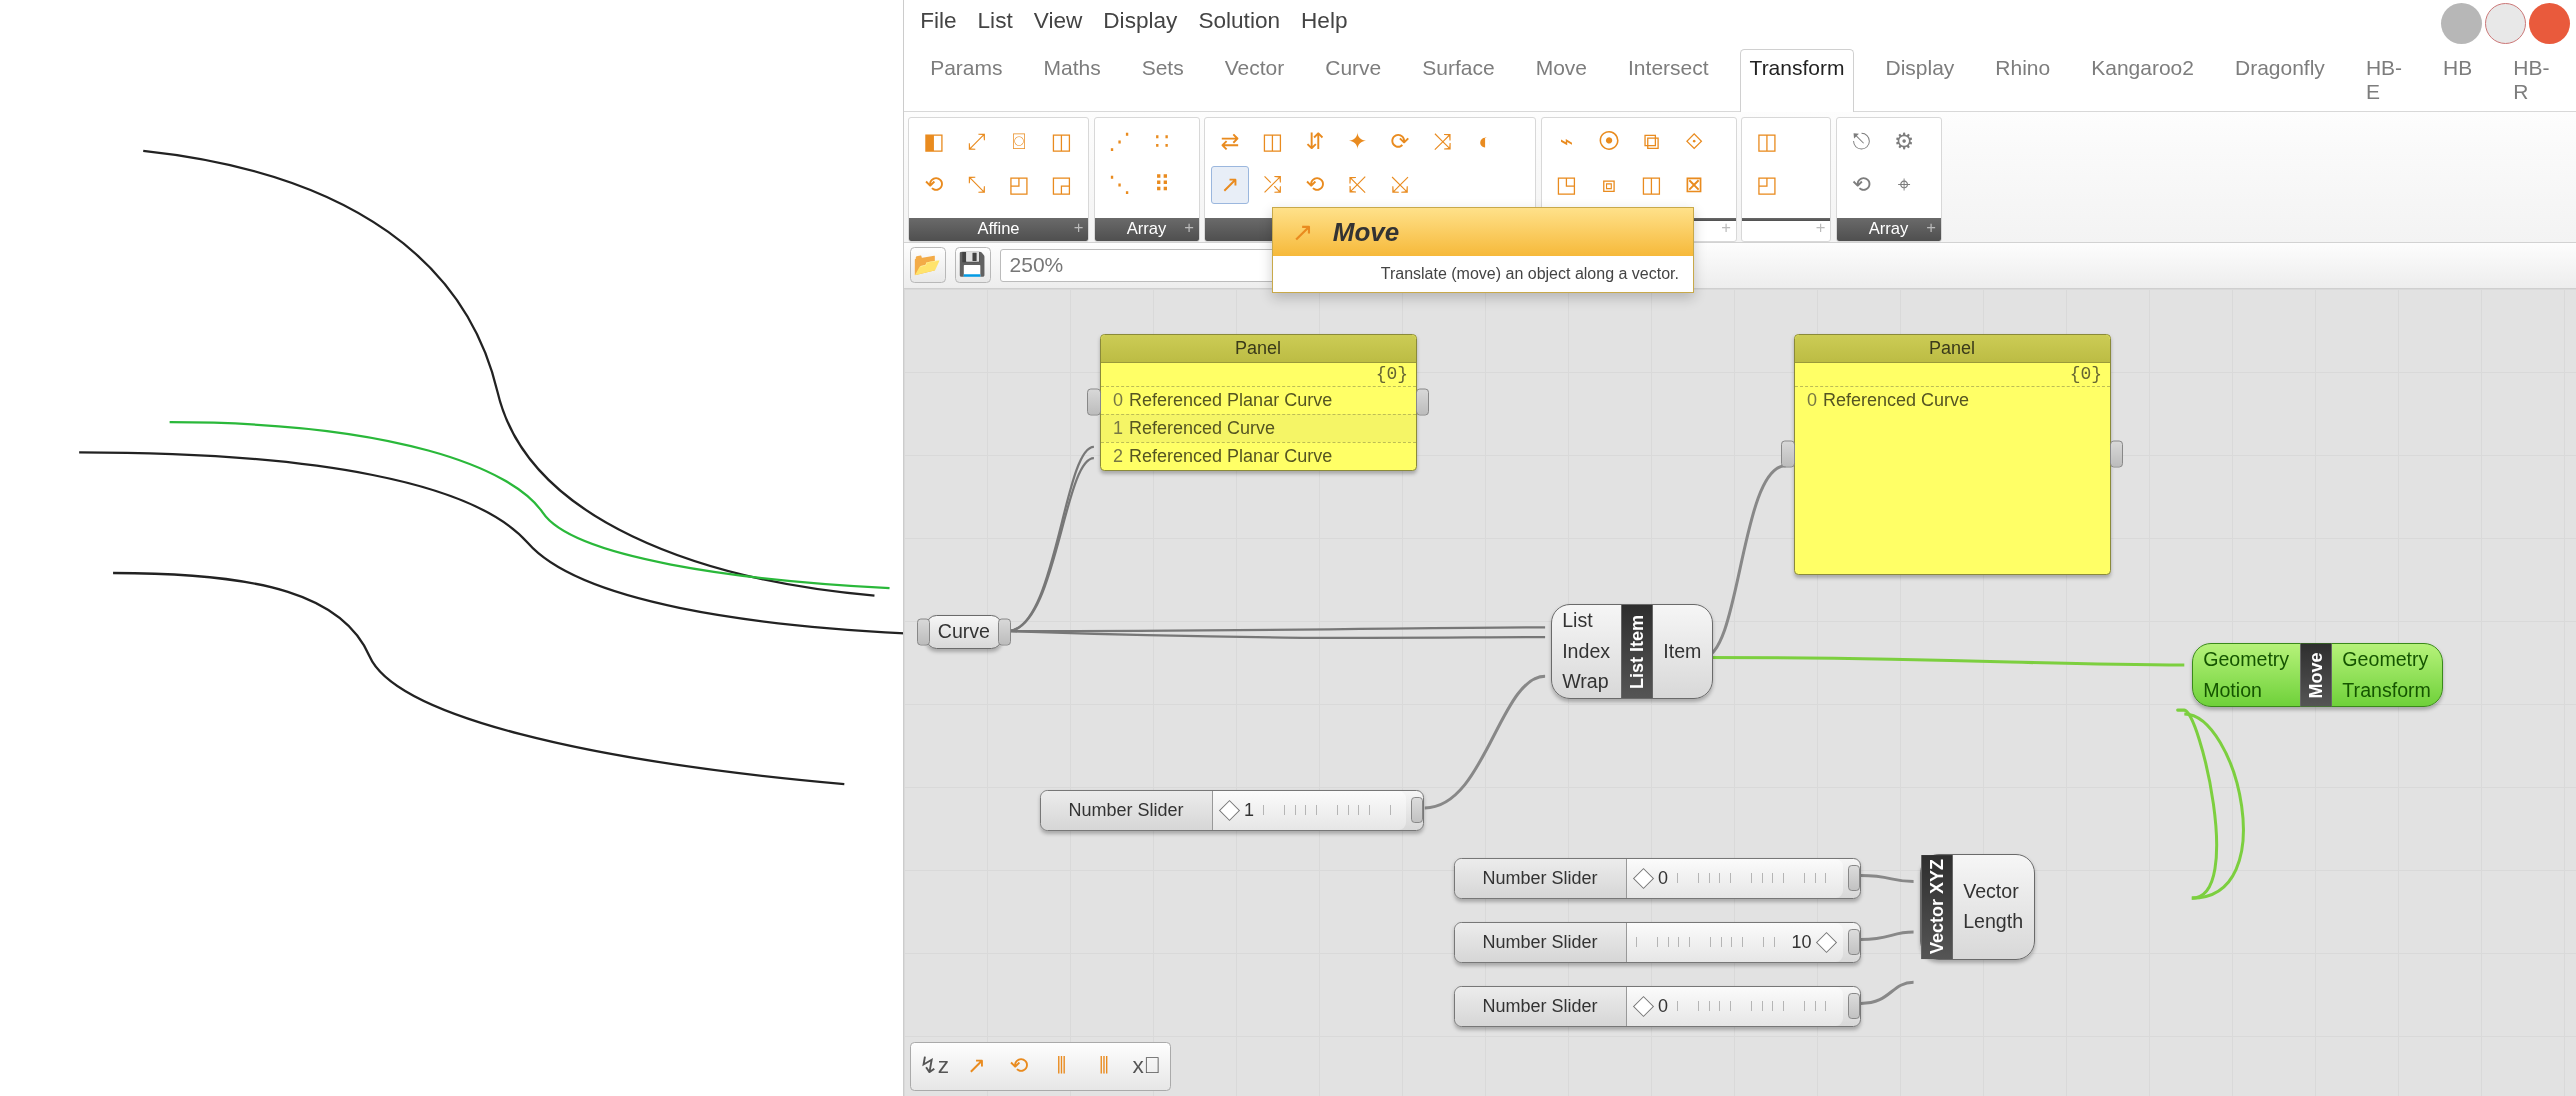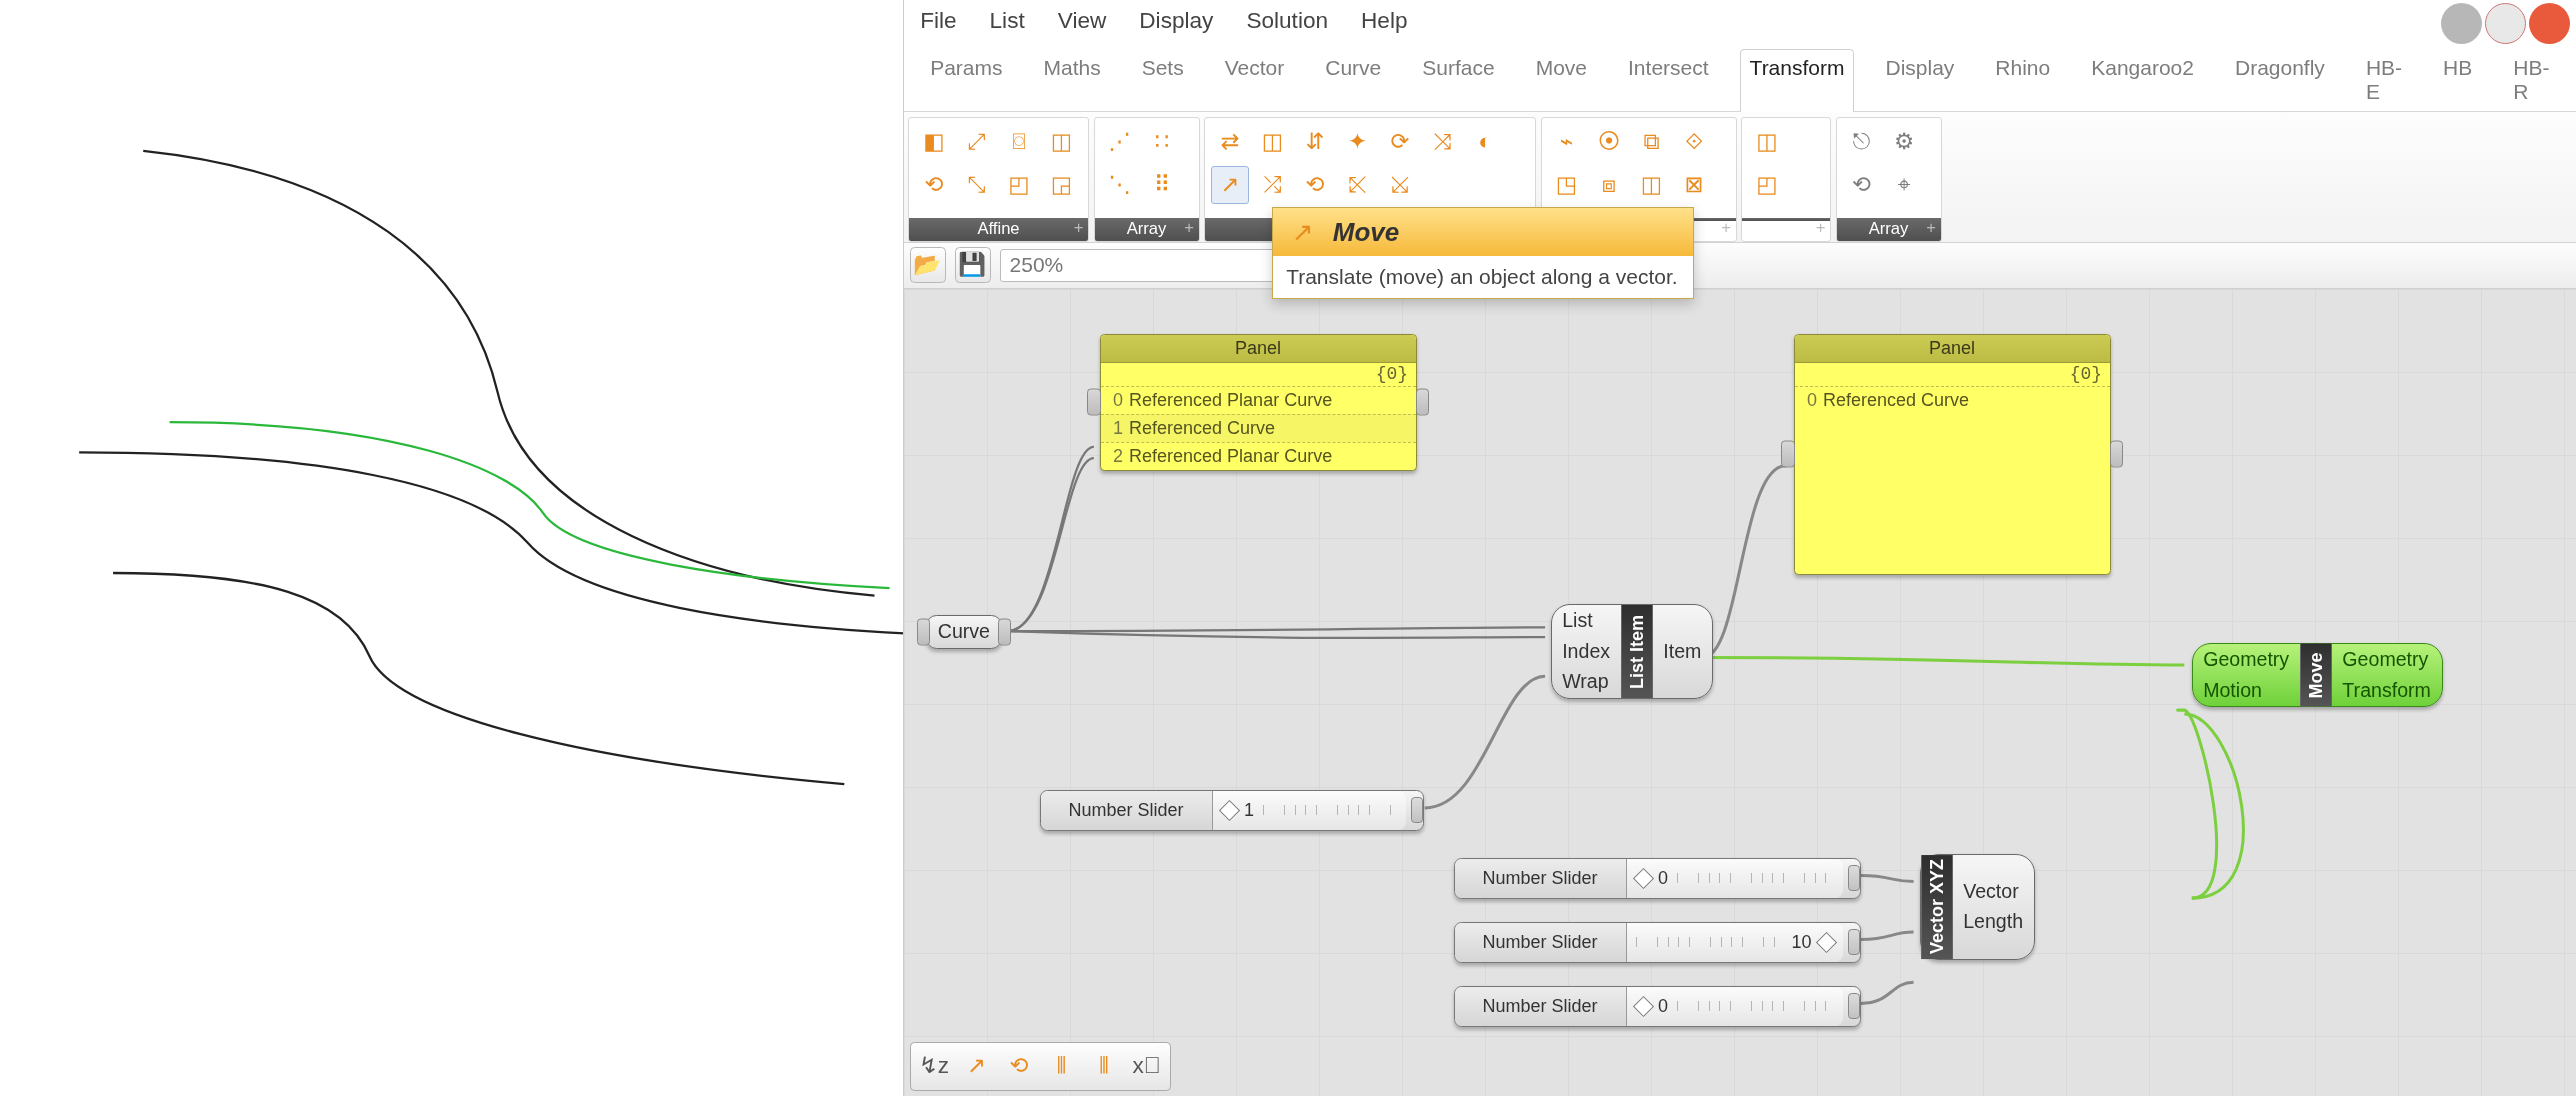--- a/index.html
+++ b/index.html
@@ -20,21 +20,21 @@
     flex: 1;
     display: flex;
     flex-direction: column;
     background: #f0f0f0;
     border-left: 0.8px solid #ccc;
     position: relative;
   }
 
   .menubar {
     display:flex;
-    gap: 33px;
+    gap: 21px;
     padding: 7.5px 16.6px 10.6px 16.6px;
     background: #fff;
     font-size: 22.6px;
     color: #444;
   }
   .menubar span { cursor: default; }
 
   .tabbar {
     display:flex;
     gap: 21px;
@@ -160,21 +160,22 @@
   .tooltip-head .ttitle {
     font-style: italic;
     font-weight:700;
     font-size: 26px;
     color:#333;
   }
   .tooltip-body {
     padding: 9px 13.6px;
     color:#444;
     background:#fff;
-    font-size:21px;
+    font-size:16px;
+    text-align:right;
   }
 
   
   .canvas {
     flex:1;
     background: #e2e2e2;
     position:relative;
     background-image:
       linear-gradient(#d9d9d9 0.8px, transparent 0.8px),
       linear-gradient(90deg, #d9d9d9 0.8px, transparent 0.8px);

